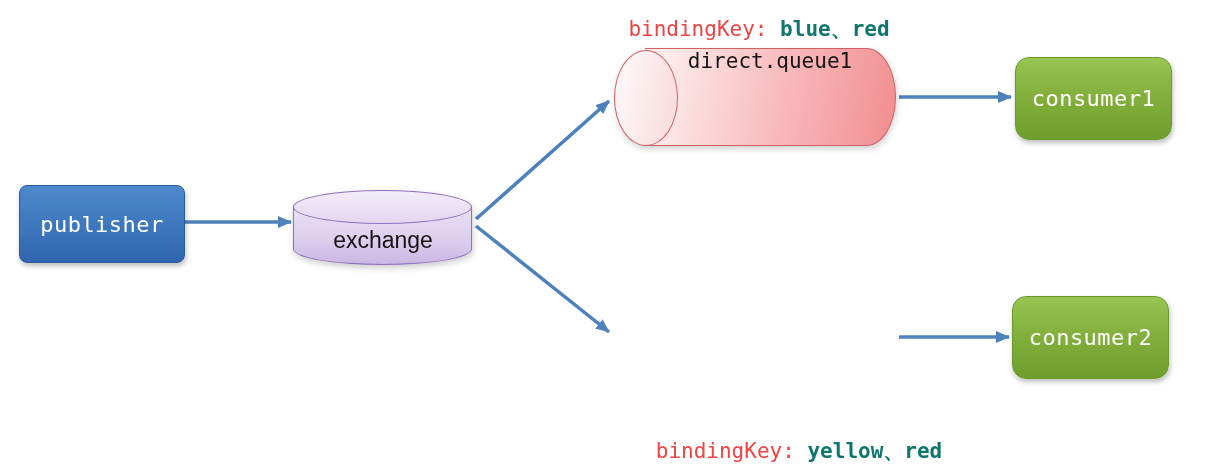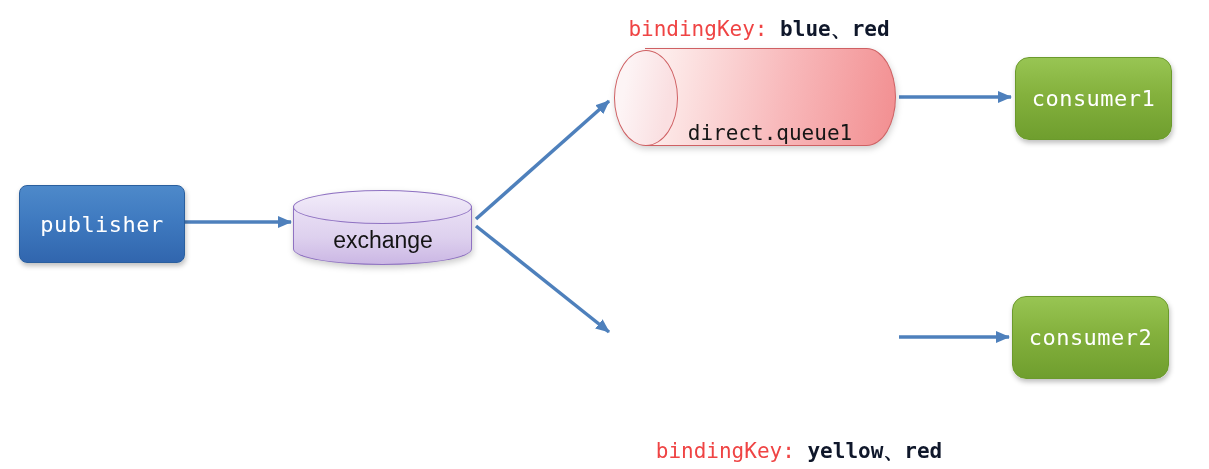--- a/index.html
+++ b/index.html
@@ -52,37 +52,37 @@
 
   
   .queue-cyl{width:284px;height:99px;filter:drop-shadow(1px 3px 3px rgba(0,0,0,0.18));}
   .queue1{left:614px;top:48px;}
   .queue2{left:614px;top:289px;}
   .queue-body{
     position:absolute;left:31px;top:0;width:250px;height:96px;
     background:linear-gradient(100deg,#fdeceb 8%,#f8b9bb 55%,#f28e90 100%);
     border:1.5px solid #cf6063;border-left:none;
     border-top-right-radius:30px 50px;border-bottom-right-radius:30px 50px;
-    display:flex;align-items:flex-end;justify-content:center;
+    display:flex;align-items:flex-start;justify-content:center;
     color:#161616;font-size:21px;
   }
   .queue-cap{
     position:absolute;left:0;top:2px;width:62px;height:94px;border-radius:50%;
     background:linear-gradient(100deg,#fdf4f5 20%,#fadfe1 80%);
     border:1.5px solid #cf6063;
   }
 
   
   .txt{font-size:21px;white-space:nowrap;}
   .muted{color:#ef4444;}
   .exchange-name{left:295px;top:146px;width:200px;text-align:center;}
   .binding{text-align:center;width:320px;}
   .binding-top{left:599px;top:15px;}
   .binding-bottom{left:639px;top:437px;}
-  .binding .keys{color:#0f172a;font-weight:bold;}
+  .binding .keys{color:#0f766e;font-weight:bold;}
 </style>
 </head>
 <body>
 
 <div class="canvas">
 
   <svg class="arrows" viewBox="0 0 1209 469">
     <defs>
       <marker id="ah" markerUnits="userSpaceOnUse" markerWidth="15" markerHeight="12" refX="13" refY="6" orient="auto">
         <path d="M0,0 L14,6 L0,12 Z" fill="#4e80bc"></path>

